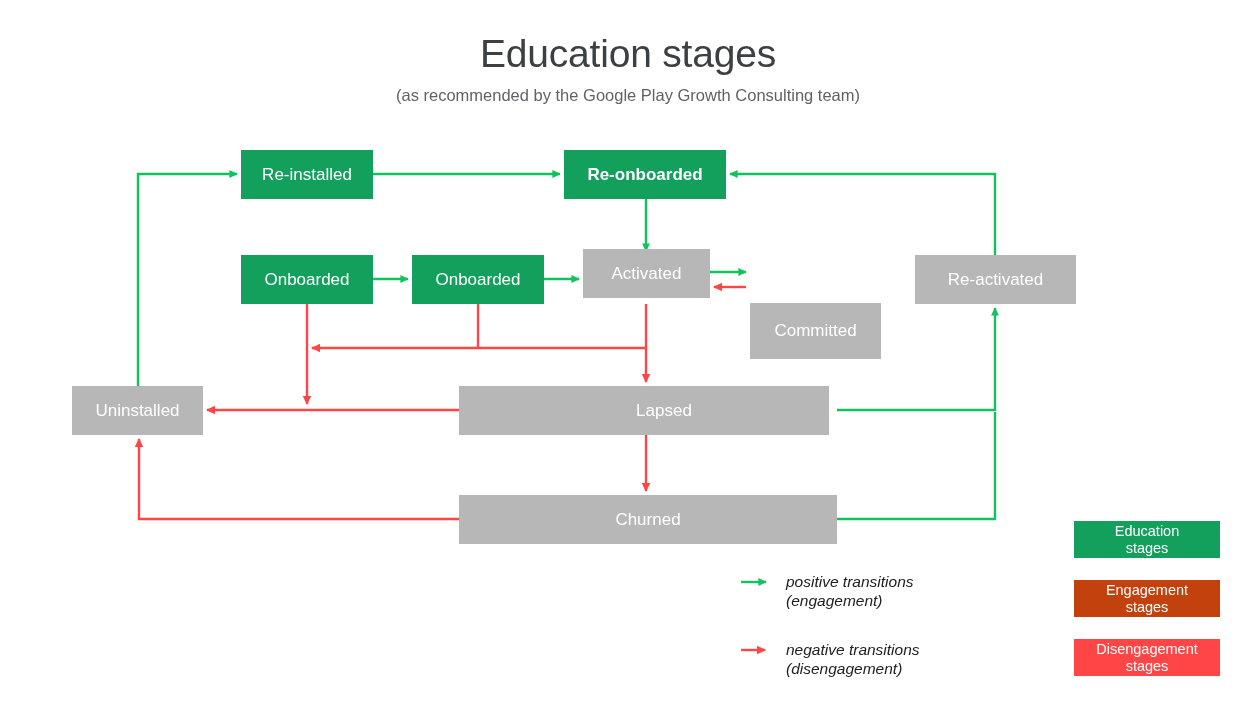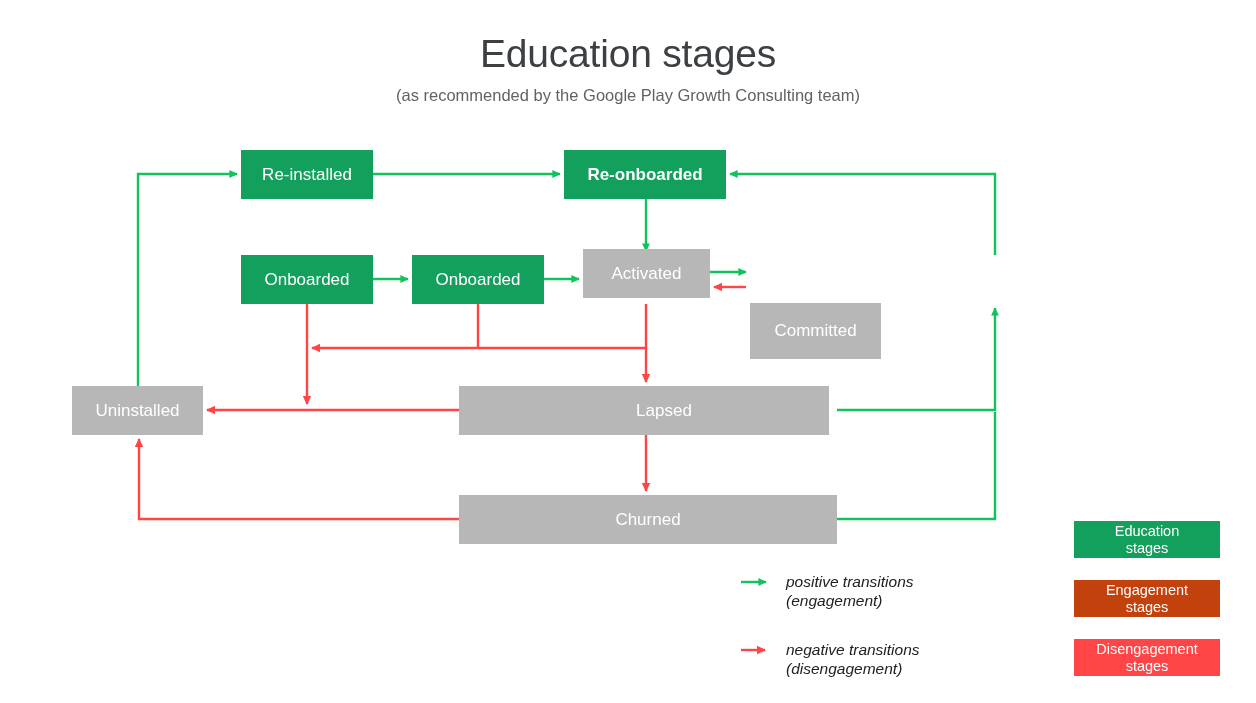--- a/index.html
+++ b/index.html
@@ -186,20 +186,23 @@
     <span>Onboarded</span>
   </div>
   <div class="node edu" style="left:412px;top:255px;width:132px;height:49px;">
     <span>Onboarded</span>
   </div>
   <div class="node gray" style="left:583px;top:249px;width:127px;height:49px;">
     <span>Activated</span>
   </div>
   <div class="node gray" style="left:750px;top:255px;width:131px;height:56px;margin-top:48px;">
     <span>Committed</span>
+  </div>
+  <div class="node gray" style="left:915px;top:255px;width:161px;height:49px;">
+    <span>Re-activated</span>
   </div>
   <div class="node gray" style="left:72px;top:386px;width:131px;height:49px;">
     <span>Uninstalled</span>
   </div>
   <div class="node gray" style="left:459px;top:386px;width:370px;height:49px;padding-left:40px;">
     <span>Lapsed</span>
   </div>
   <div class="node gray" style="left:459px;top:495px;width:378px;height:49px;">
     <span>Churned</span>
   </div>

